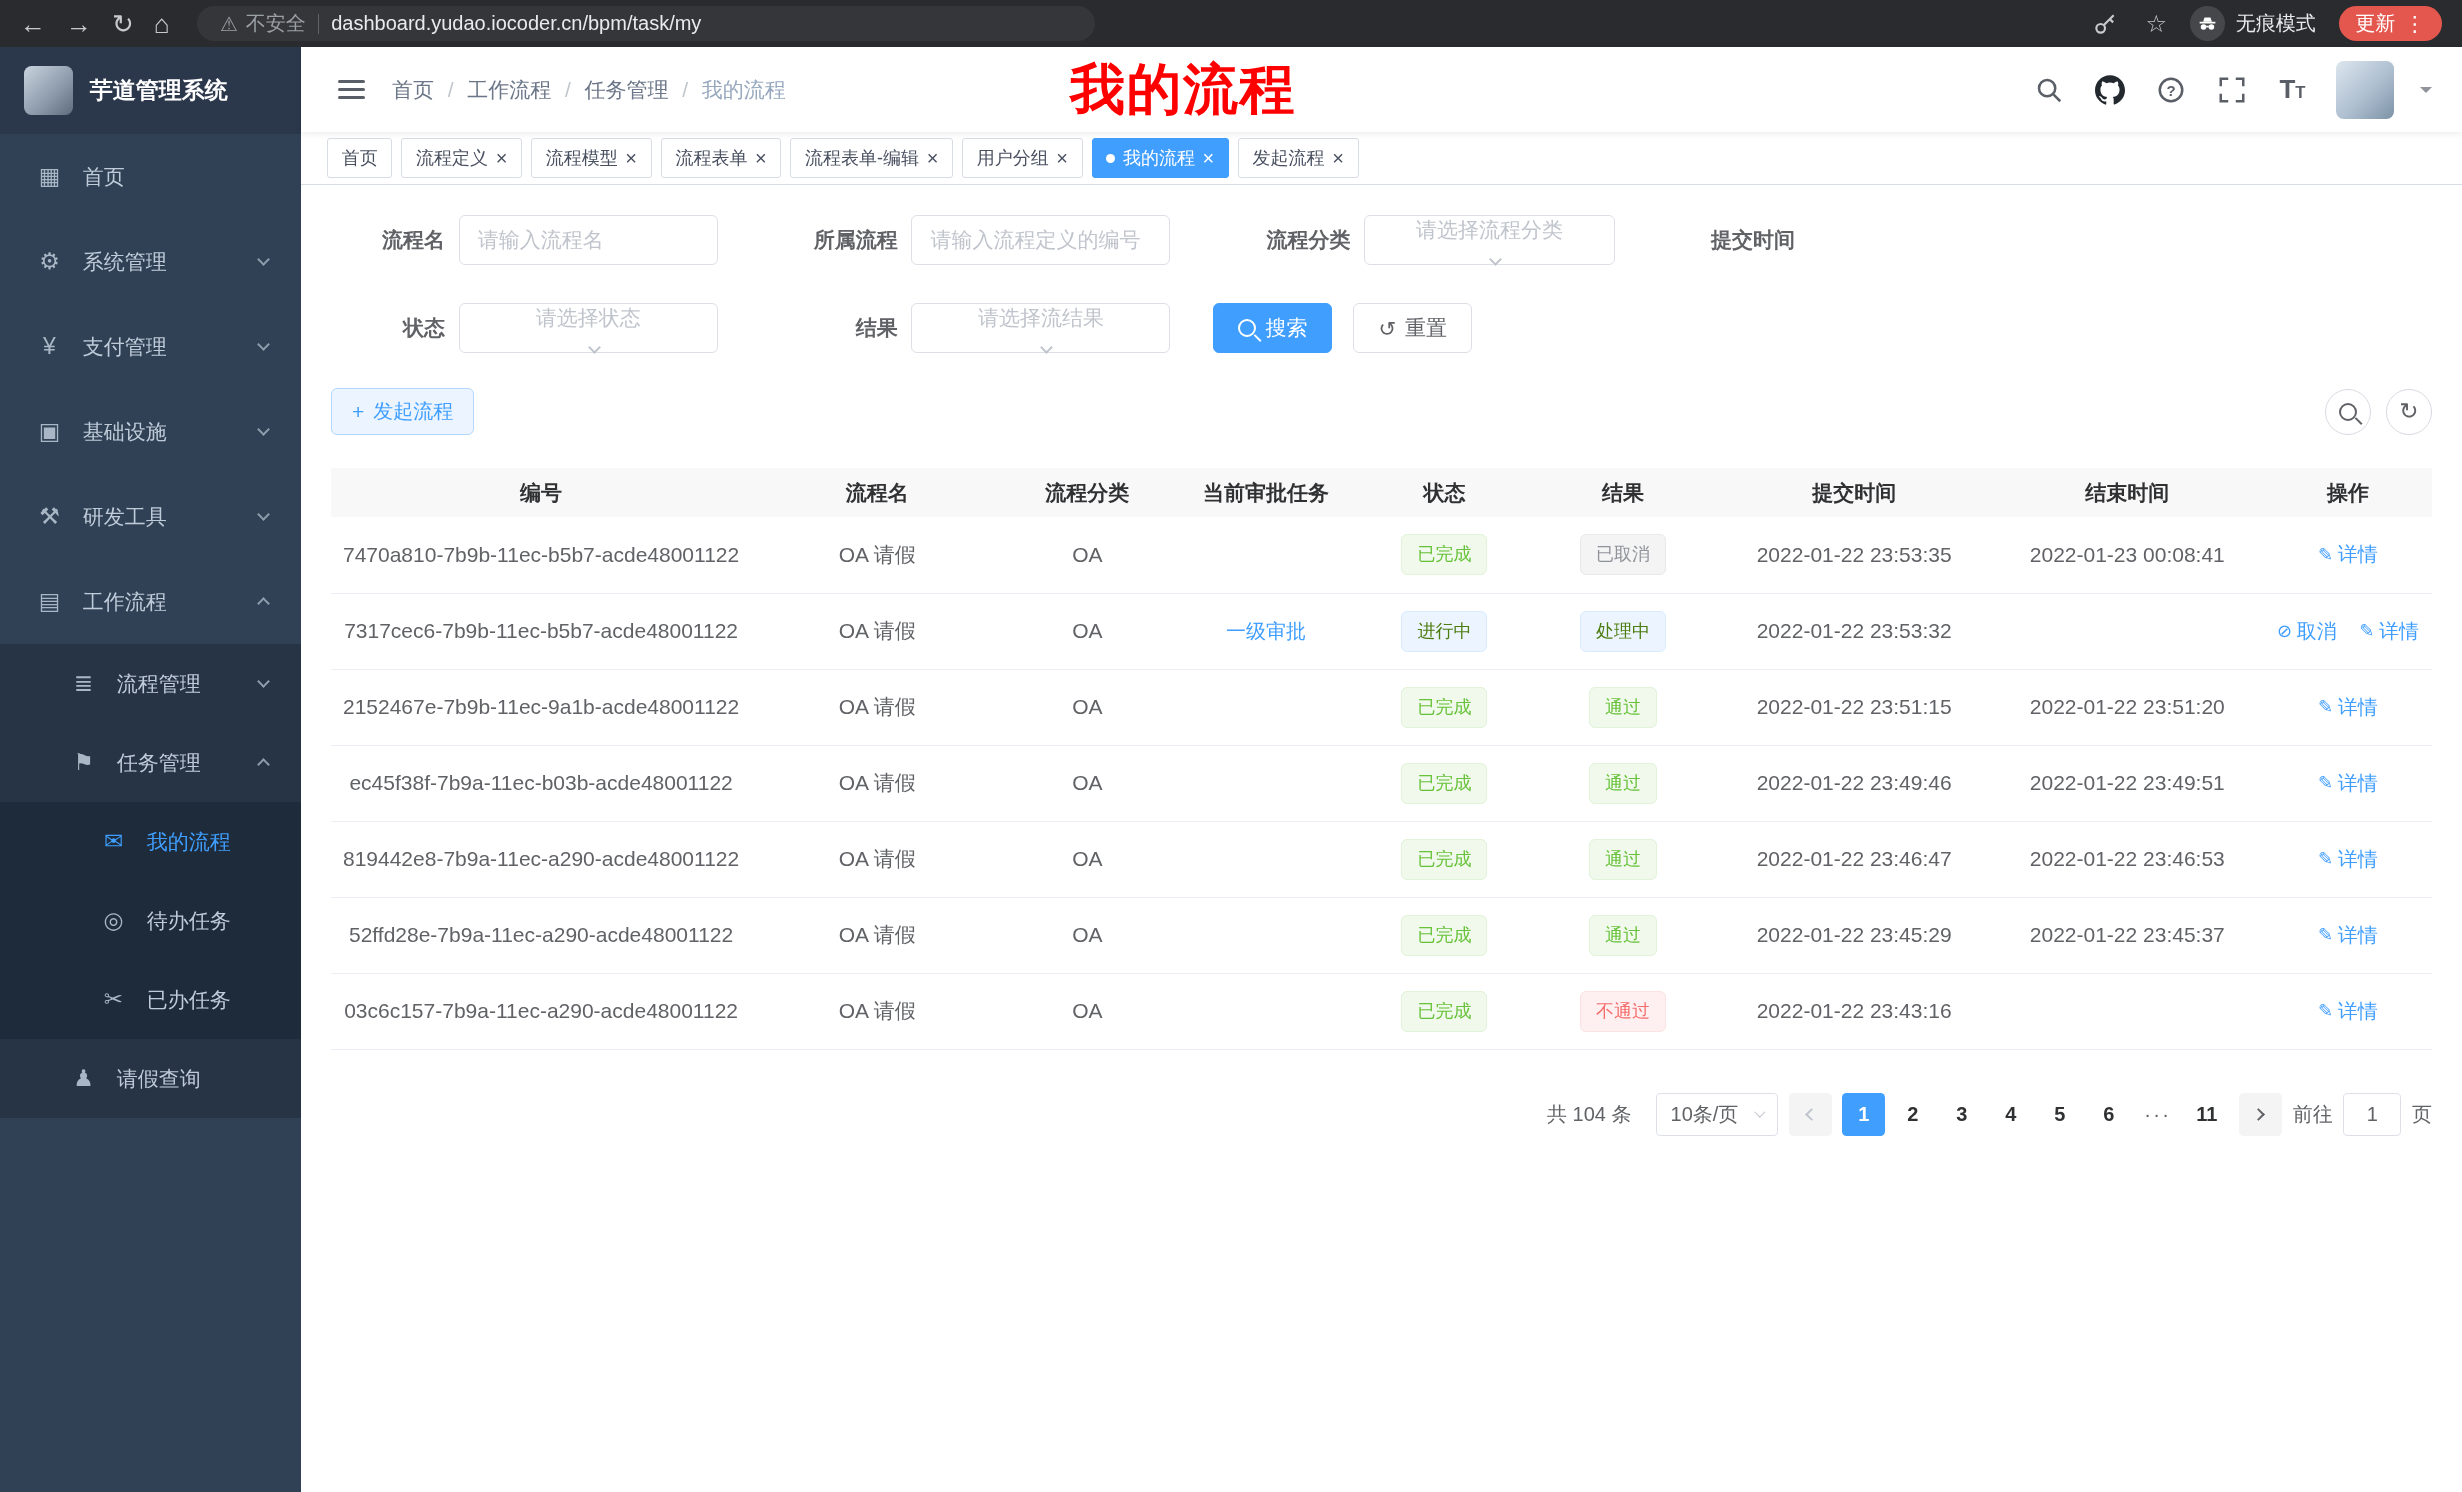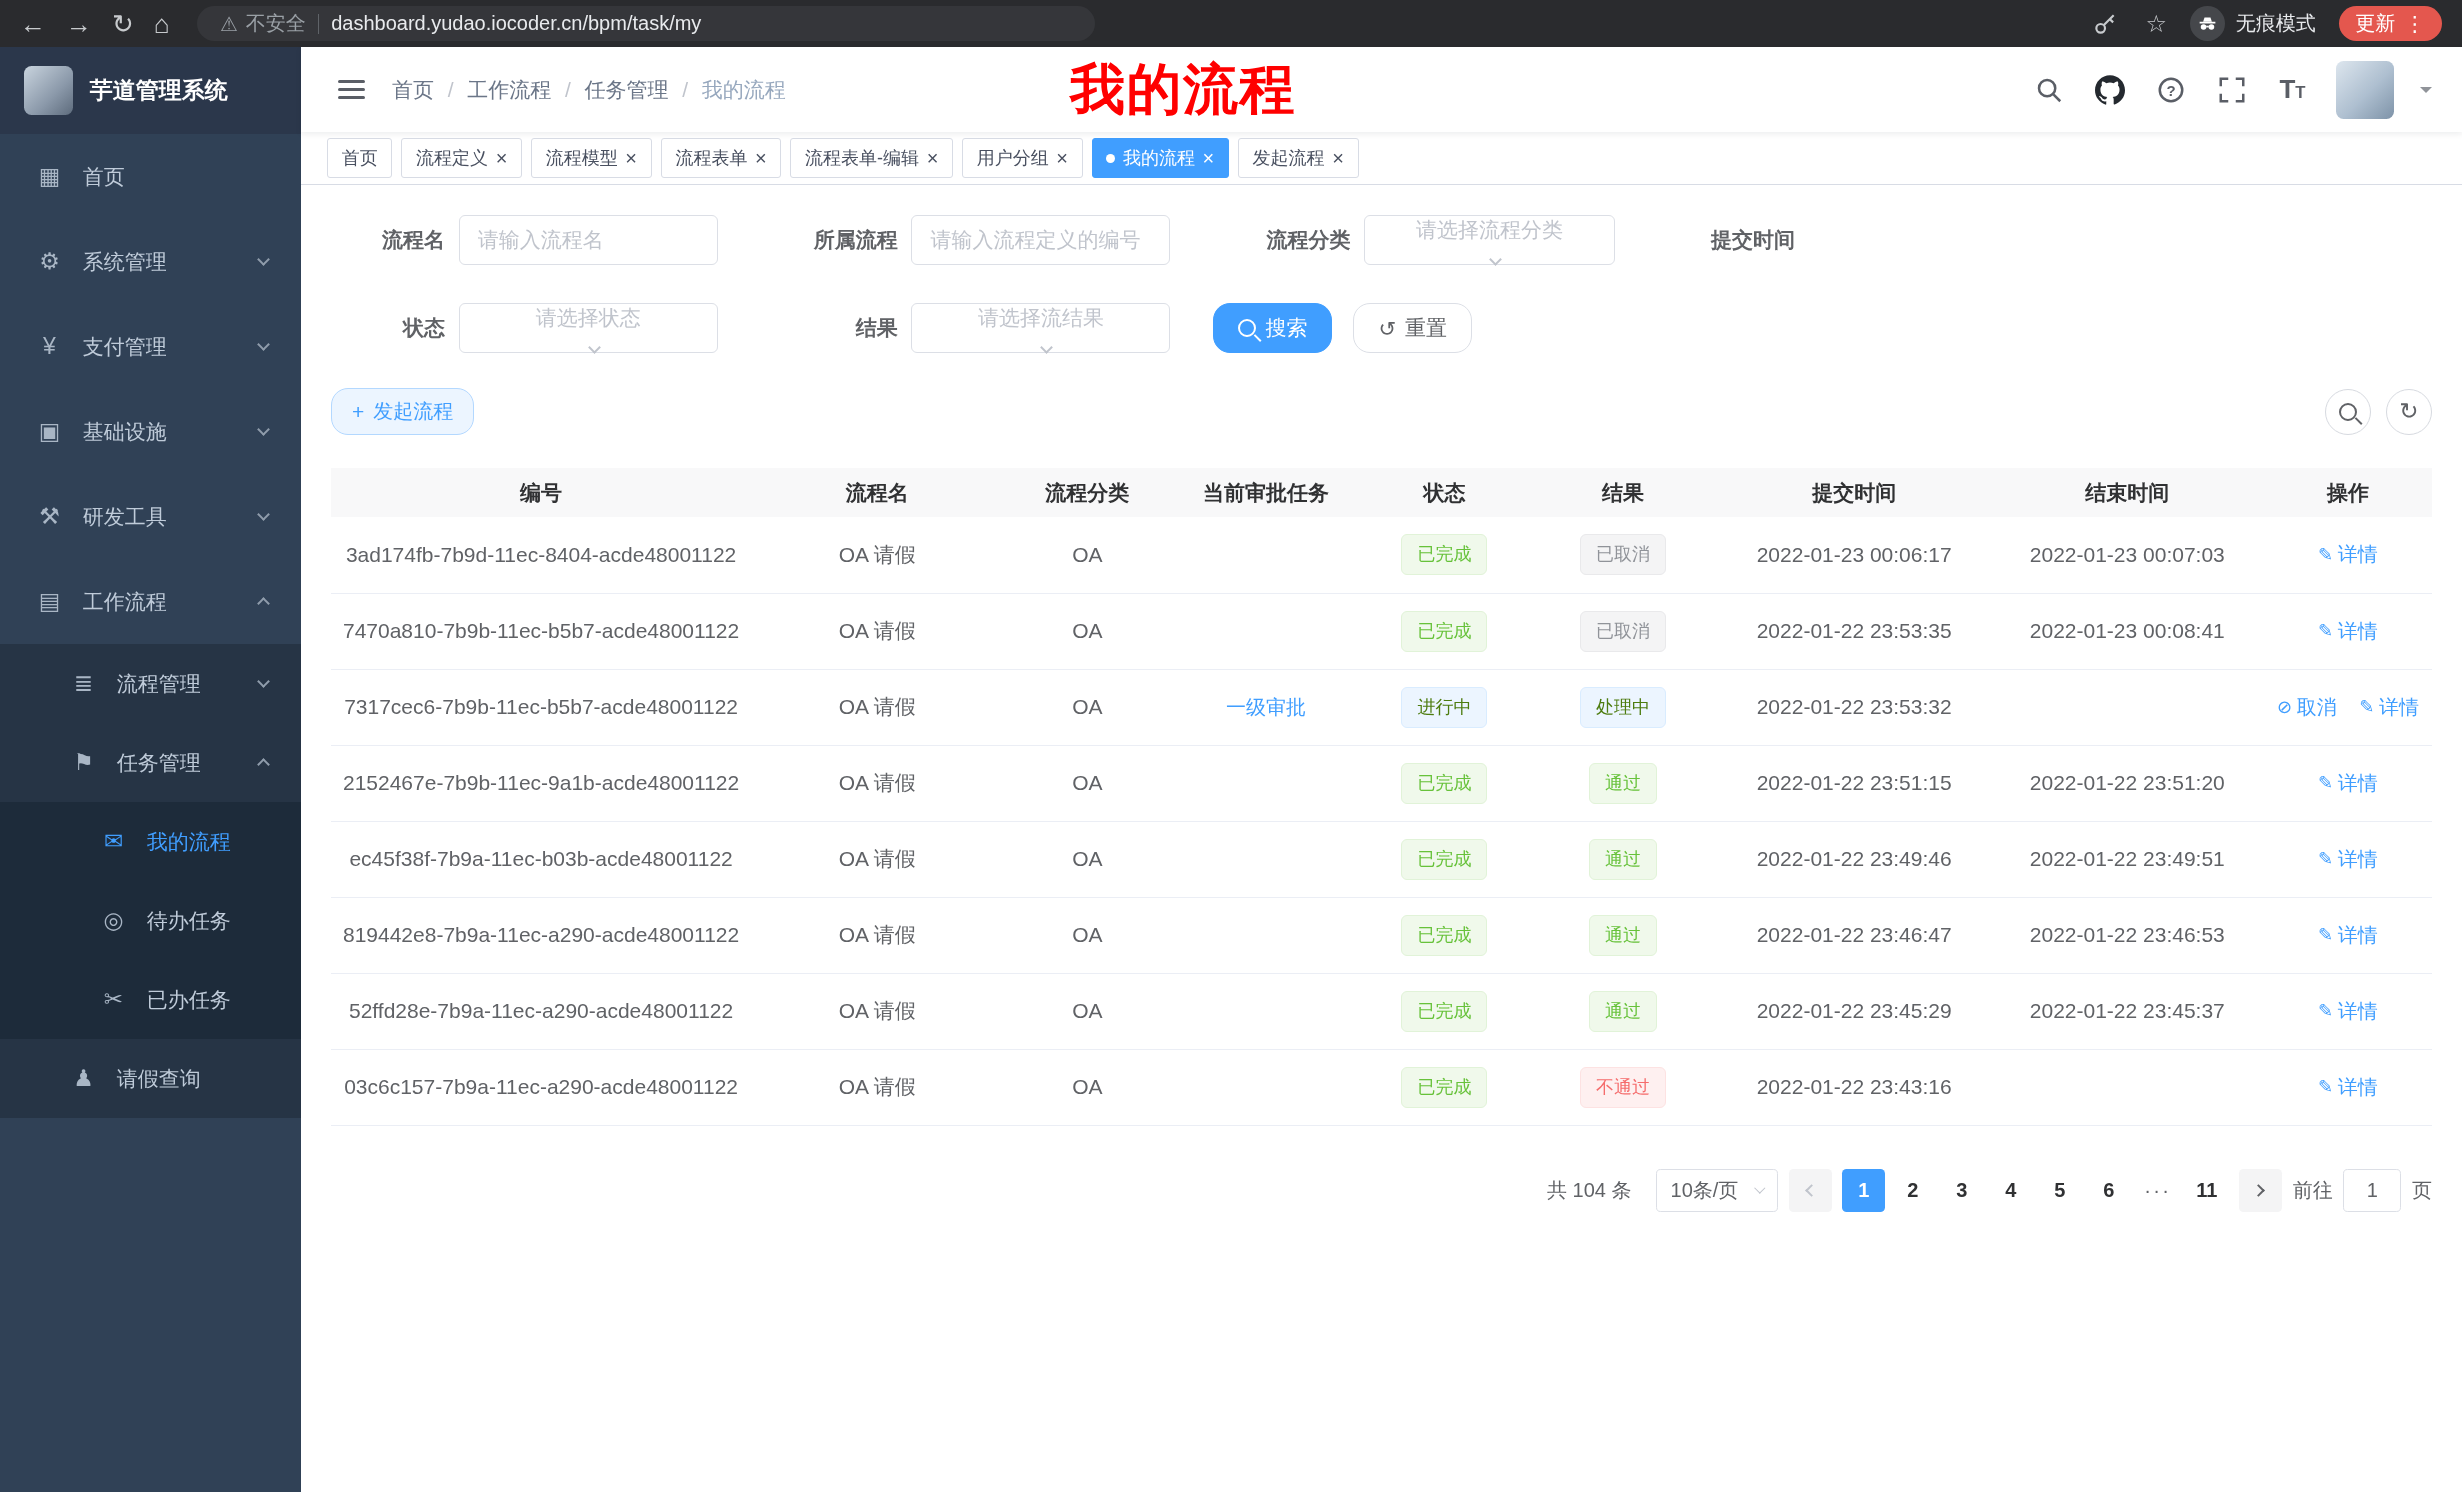--- a/index.html
+++ b/index.html
@@ -103,21 +103,21 @@
   .select .ph { font-size:21px; color:#c0c4cc; }
   .select .chev { color:#c0c4cc; margin-left:12px; }
   .daterange { display:flex; align-items:center; height:50px; border:1.5px solid #dcdfe6; border-radius:6px;
     padding:0 15px; width:327px; background:#fff; cursor:pointer; }
   .daterange .ph { flex:1; text-align:center; font-size:21px; color:#c0c4cc; }
   .daterange .sep { color:#c0c4cc; font-size:21px; padding:0 4.6px; }
   .i-cal { display:inline-block; width:23px; height:23px; border:2.3px solid #c0c4cc; border-radius:3px; position:relative; flex-shrink:0; }
   .i-cal::before { content:""; position:absolute; top:3.8px; left:3px; right:3px; height:2.3px; background:#c0c4cc; }
 
   .btn { display:inline-flex; align-items:center; gap:9px; height:50px; padding:0 24px;
-    border-radius:17px; font-size:21px; cursor:pointer; border:1.5px solid transparent; font-family:inherit; }
+    border-radius:6px; font-size:21px; cursor:pointer; border:1.5px solid transparent; font-family:inherit; }
   .btn-primary { background:#409eff; border-color:#409eff; color:#fff; }
   .btn-default { background:#fff; border-color:#dcdfe6; color:#606266; }
   .btn-plain { background:#ecf5ff; border-color:#b3d8ff; color:#409eff; height:47px; font-size:20px; padding:0 20px; }
   .i-search { position:relative; display:inline-block; width:18px; height:18px;
     border:2.3px solid currentColor; border-radius:50%; }
   .i-search::after { content:""; position:absolute; width:9px; height:2.3px; background:currentColor;
     right:-7.6px; bottom:-3.8px; transform:rotate(45deg); }
   .glyph { font-size:21px; line-height:1; }
 
   .toolbar-row { margin-top:35px; display:flex; align-items:center; justify-content:space-between; }
@@ -448,37 +448,20 @@
             <th class="col-task">当前审批任务</th>
             <th class="col-status">状态</th>
             <th class="col-result">结果</th>
             <th class="col-submit">提交时间</th>
             <th class="col-end">结束时间</th>
             <th class="col-ops">操作</th>
           </tr>
         </thead>
         <tbody>
 
-            <tr class="trow">
-              <td>3ad174fb-7b9d-11ec-8404-acde48001122</td>
-              <td>OA 请假</td>
-              <td>OA</td>
-              <td></td>
-              <td><span class="tag" data-type="success">已完成</span></td>
-              <td><span class="tag" data-type="info">已取消</span></td>
-              <td>2022-01-23 00:06:17</td>
-              <td>2022-01-23 00:07:03</td>
-              <td class="ops">
-                
-                <span class="link">
-                  <span class="mini-icon">✎</span>
-                  <span>详情</span>
-                </span>
-              </td>
-            </tr>
 
             <tr class="trow">
               <td>7470a810-7b9b-11ec-b5b7-acde48001122</td>
               <td>OA 请假</td>
               <td>OA</td>
               <td></td>
               <td><span class="tag" data-type="success">已完成</span></td>
               <td><span class="tag" data-type="info">已取消</span></td>
               <td>2022-01-22 23:53:35</td>
               <td>2022-01-23 00:08:41</td>

